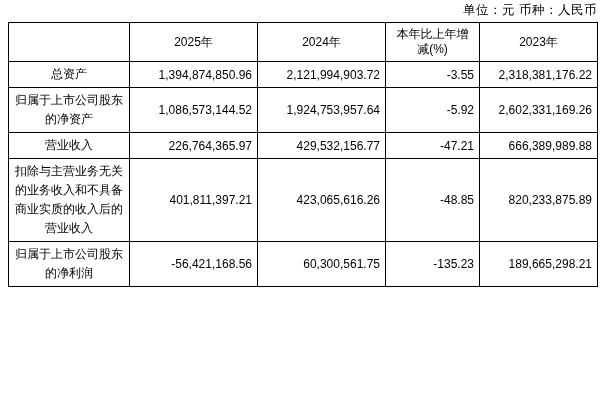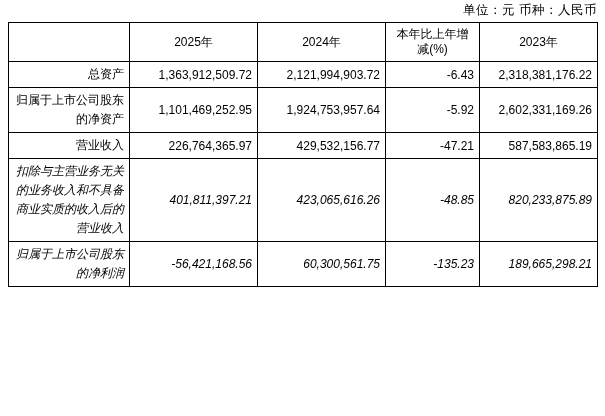--- a/index.html
+++ b/index.html
@@ -49,29 +49,29 @@
   col.c3 { width: 94px; }
   col.c4 { width: 118px; }
 
   thead td {
     text-align: center;
     height: 32px;
     line-height: 15px;
   }
   .hdr-blank { border: 1px solid #000000; }
   .row-label {
-    text-align: right;
+    text-align: center;
     line-height: 19px;
   }
   .num {
     text-align: right;
     padding-right: 6px;
     white-space: nowrap;
   }
-  .r-tall td { height: 28px; font-style: italic; }
+  .r-tall td { height: 28px; }
 </style>
 </head>
 <body>
 
 <div class="page">
 
   <div class="unit-line">单位：元  币种：人民币</div>
 
   <table class="fin">
     <colgroup>
@@ -86,38 +86,38 @@
         <td class="hdr-blank"></td>
         <td>2025年</td>
         <td>2024年</td>
         <td>本年比上年增减(%)</td>
         <td>2023年</td>
       </tr>
     </thead>
     <tbody>
       <tr>
         <td class="row-label">总资产</td>
-        <td class="num">1,363,912,509.72</td>
+        <td class="num">1,394,874,850.96</td>
         <td class="num">2,121,994,903.72</td>
-        <td class="num">-6.43</td>
+        <td class="num">-3.55</td>
         <td class="num">2,318,381,176.22</td>
       </tr>
       <tr>
         <td class="row-label">归属于上市公司股东的净资产</td>
-        <td class="num">1,101,469,252.95</td>
+        <td class="num">1,086,573,144.52</td>
         <td class="num">1,924,753,957.64</td>
         <td class="num">-5.92</td>
         <td class="num">2,602,331,169.26</td>
       </tr>
       <tr>
         <td class="row-label">营业收入</td>
         <td class="num">226,764,365.97</td>
         <td class="num">429,532,156.77</td>
         <td class="num">-47.21</td>
-        <td class="num">587,583,865.19</td>
+        <td class="num">666,389,989.88</td>
       </tr>
       <tr class="r-tall">
         <td class="row-label">扣除与主营业务无关的业务收入和不具备商业实质的收入后的营业收入</td>
         <td class="num">401,811,397.21</td>
         <td class="num">423,065,616.26</td>
         <td class="num">-48.85</td>
         <td class="num">820,233,875.89</td>
       </tr>
       <tr class="r-tall">
         <td class="row-label">归属于上市公司股东的净利润</td>

